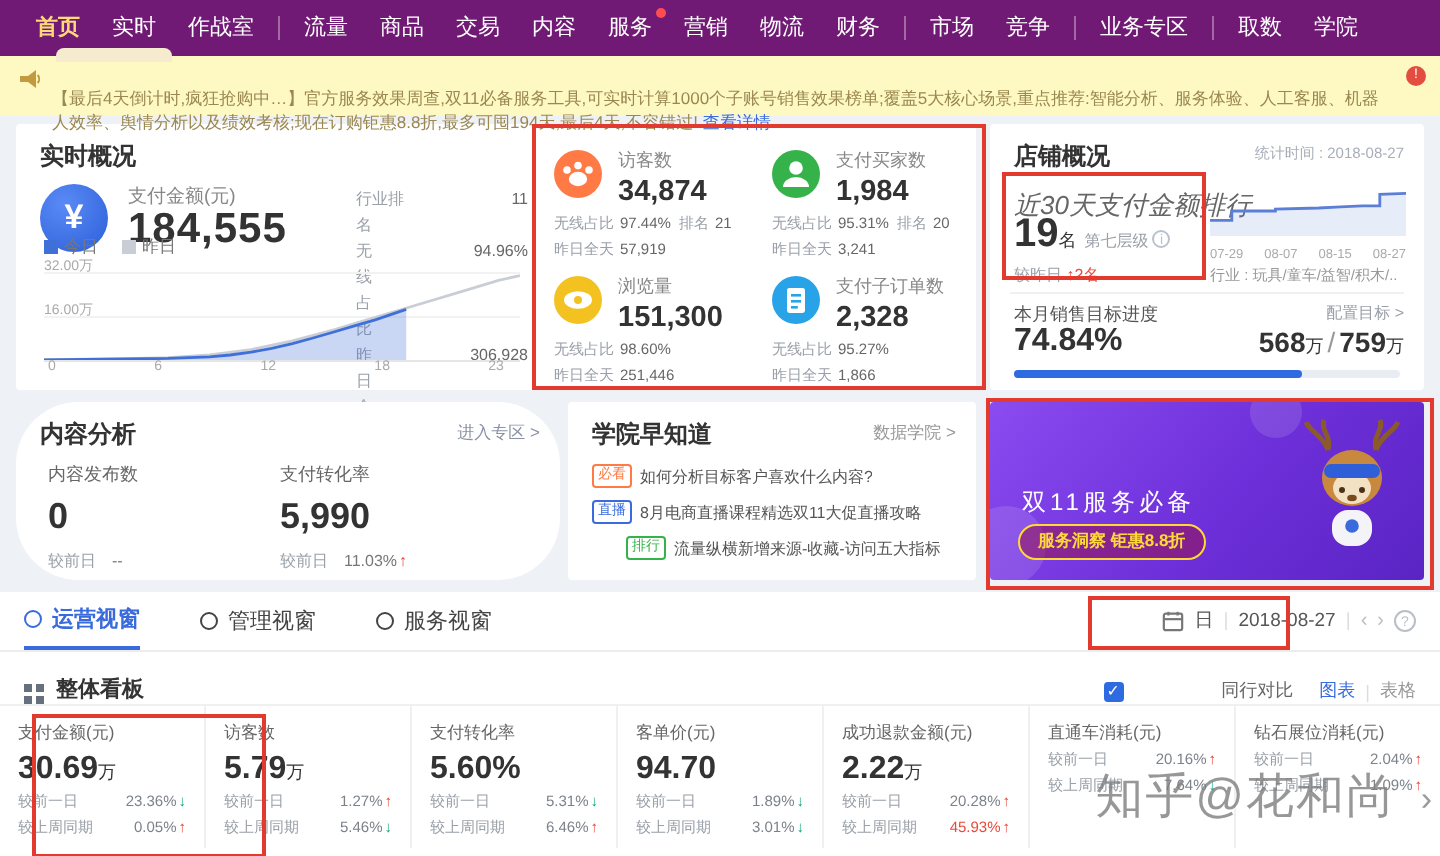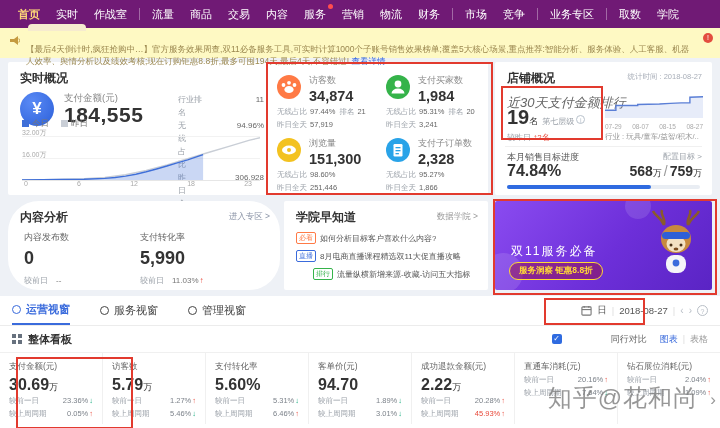--- a/index.html
+++ b/index.html
@@ -94,21 +94,21 @@
   .bottom{position:absolute;left:0;top:296px;width:720px;height:132px;background:#fff;}
   .tabs-row{height:29px;border-bottom:1px solid #ececec;display:flex;align-items:center;padding:0 12px;}
   .tab{display:flex;align-items:center;gap:5px;margin-right:30px;font-size:11px;color:#444;height:29px;box-sizing:border-box;}
   .tab.active{color:#3a6bdc;border-bottom:2px solid #3a6bdc;font-weight:bold;}
   .tab-ic{width:9px;height:9px;border-radius:50%;border:1px solid currentColor;box-sizing:border-box;display:inline-block;}
   .date-ctrl{margin-left:auto;display:flex;align-items:center;gap:5px;font-size:9.5px;color:#555;}
   .vdiv{color:#ddd;}
   .chev{color:#b9bfc7;font-size:10px;}
   .help-ic{width:11px;height:11px;border:1px solid #b9bfc7;border-radius:50%;color:#b9bfc7;font-size:7px;
     line-height:11px;text-align:center;box-sizing:border-box;}
-  .board-row{height:26px;display:flex;align-items:center;padding:0 12px;}
+  .board-row{height:26px;display:flex;align-items:flex-end;padding:0 12px;}
   .board-title{font-size:11px;font-weight:bold;color:#333;margin-left:6px;}
   .board-right{margin-left:auto;display:flex;align-items:center;gap:5px;font-size:9px;}
   .cbx{width:10px;height:10px;background:#2f6be0;border-radius:2px;color:#fff;font-size:8px;line-height:10px;text-align:center;}
   .lbl-gray{color:#666;margin-left:44px;} .lnk-blue{color:#3a6bdc;} .lnk-gray{color:#999;}
   .cards{display:flex;border-top:1px solid #f0f0f0;}
   .card{flex:1;padding:8px 9px 4px 9px;border-left:1px solid #f0f0f0;min-width:0;}
   .card:first-child{border-left:none;}
   .card-title{font-size:8.5px;color:#666;white-space:nowrap;overflow:hidden;}
   .card-value{font-size:16px;font-weight:bold;color:#333;margin-top:3px;white-space:nowrap;}
   .card-unit{font-size:9px;font-weight:normal;}
@@ -347,25 +347,25 @@
 </div>
 
 <div class="bottom">
   <div class="tabs-row">
     <div class="tab active">
         <span class="tab-ic"></span>
         <span>运营视窗</span>
       </div>
     <div class="tab">
         <span class="tab-ic"></span>
-        <span>服务视窗</span>
+        <span>管理视窗</span>
       </div>
     <div class="tab">
         <span class="tab-ic"></span>
-        <span>管理视窗</span>
+        <span>服务视窗</span>
       </div>
     <div class="date-ctrl">
       <svg width="11" height="11" viewBox="0 0 12 12">
           <rect x="1" y="2" width="10" height="9" rx="1" fill="none" stroke="#777" stroke-width="1.2"></rect>
           <line x1="1" y1="5" x2="11" y2="5" stroke="#777" stroke-width="1.2"></line>
           <line x1="3.5" y1="1" x2="3.5" y2="3" stroke="#777" stroke-width="1.2"></line>
           <line x1="8.5" y1="1" x2="8.5" y2="3" stroke="#777" stroke-width="1.2"></line>
         </svg>
       <span>日</span>
       <span class="vdiv">|</span>

